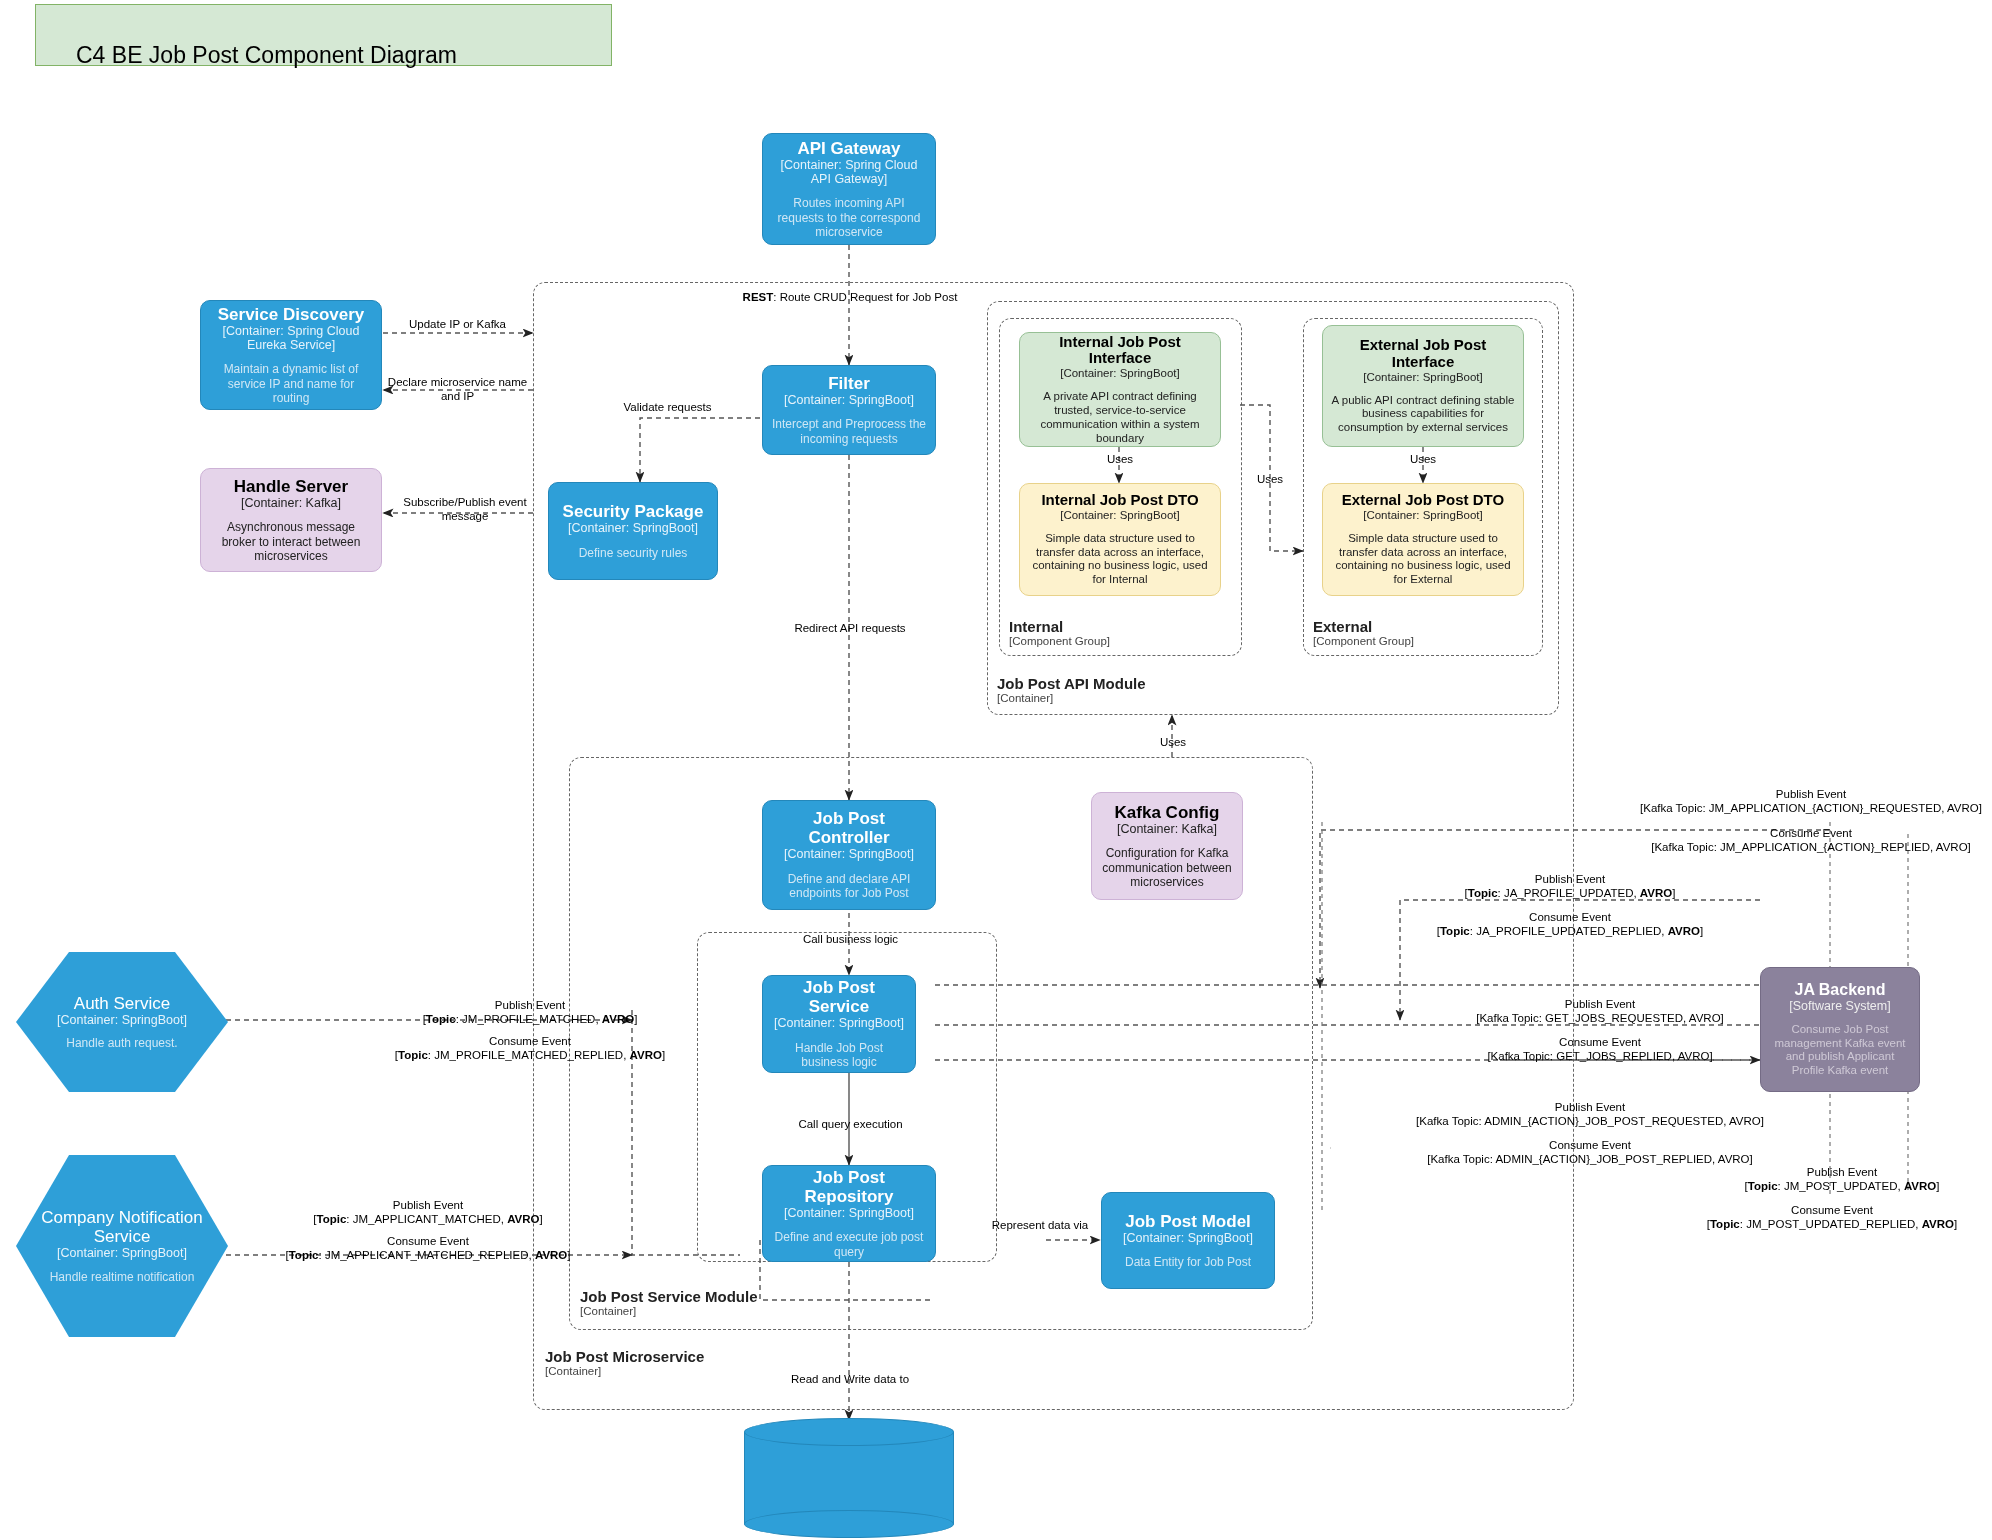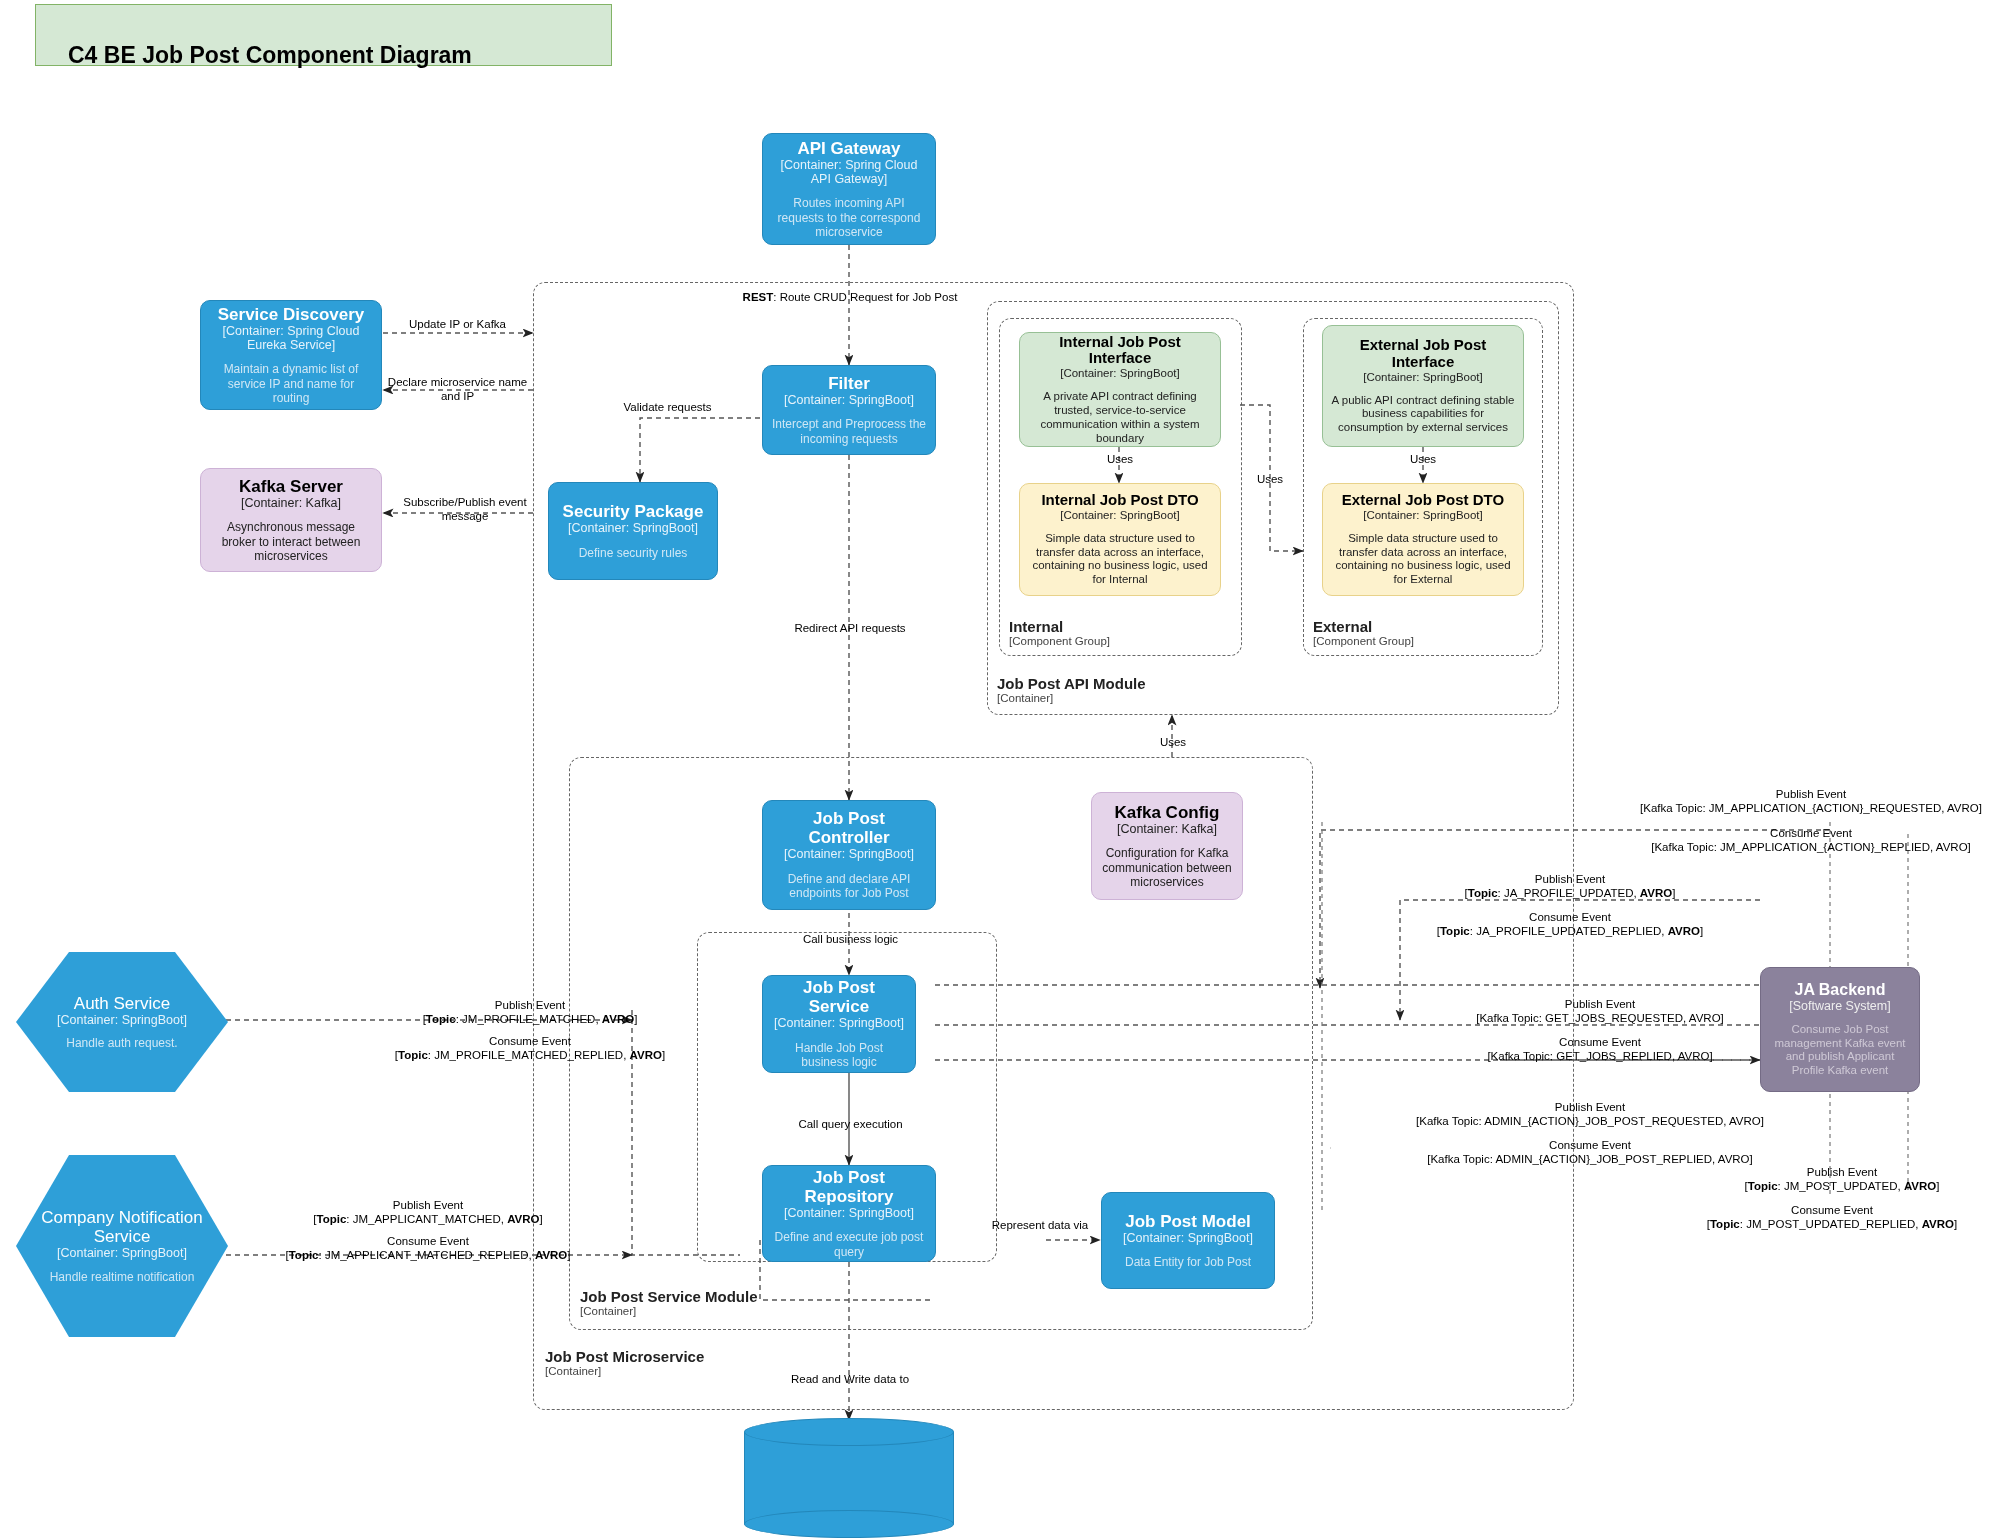--- a/index.html
+++ b/index.html
@@ -2,21 +2,21 @@
 <html><head>
 <meta charset="utf-8">
 <style>
   html,body{margin:0;padding:0;background:#ffffff;}
   body{font-family:"Liberation Sans", sans-serif;}
   #canvas{position:relative;width:1992px;height:1540px;overflow:hidden;background:#fff;}
 
   
   .title-box{position:absolute;left:35px;top:4px;width:575px;height:60px;
     background:#d5e8d4;border:1px solid #82b366;display:flex;align-items:center;}
-  .title-box .t{font-size:23px;font-weight:bold;color:#000;padding-left:32px;margin-top:40px;}
+  .title-box .t{font-size:23px;font-weight:normal;color:#000;padding-left:40px;margin-top:40px;}
 
   
   .node{position:absolute;box-sizing:border-box;border-radius:10px;
     display:flex;flex-direction:column;align-items:center;justify-content:center;
     text-align:center;padding:6px 8px;}
   .node .n-title{font-weight:bold;line-height:1.12;}
   .node .n-tech{line-height:1.14;}
   .node .n-desc{line-height:1.2;margin-top:0.85em;}
 
   .blue{background:#2e9fd8;border:1px solid #2387ba;color:#ffffff;}
@@ -188,21 +188,21 @@
     <div class="n-desc">Routes incoming API requests to the correspond microservice</div>
   </div>
 
   <div class="node blue" style="left:200px;top:300px;width:182px;height:110px;">
     <div class="n-title">Service Discovery</div>
     <div class="n-tech">[Container: Spring Cloud Eureka Service]</div>
     <div class="n-desc">Maintain a dynamic list of service IP and name for routing</div>
   </div>
 
   <div class="node purple" style="left:200px;top:468px;width:182px;height:104px;">
-    <div class="n-title">Kafka Server</div>
+    <div class="n-title">Handle Server</div>
     <div class="n-tech">[Container: Kafka]</div>
     <div class="n-desc">Asynchronous message broker to interact between microservices</div>
   </div>
 
   <div class="node blue" style="left:762px;top:365px;width:174px;height:90px;">
     <div class="n-title">Filter</div>
     <div class="n-tech">[Container: SpringBoot]</div>
     <div class="n-desc">Intercept and Preprocess the incoming requests</div>
   </div>
 

